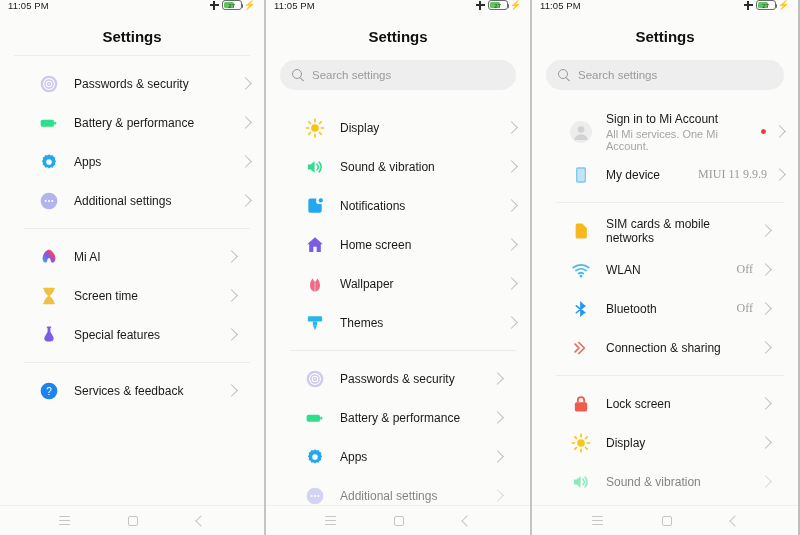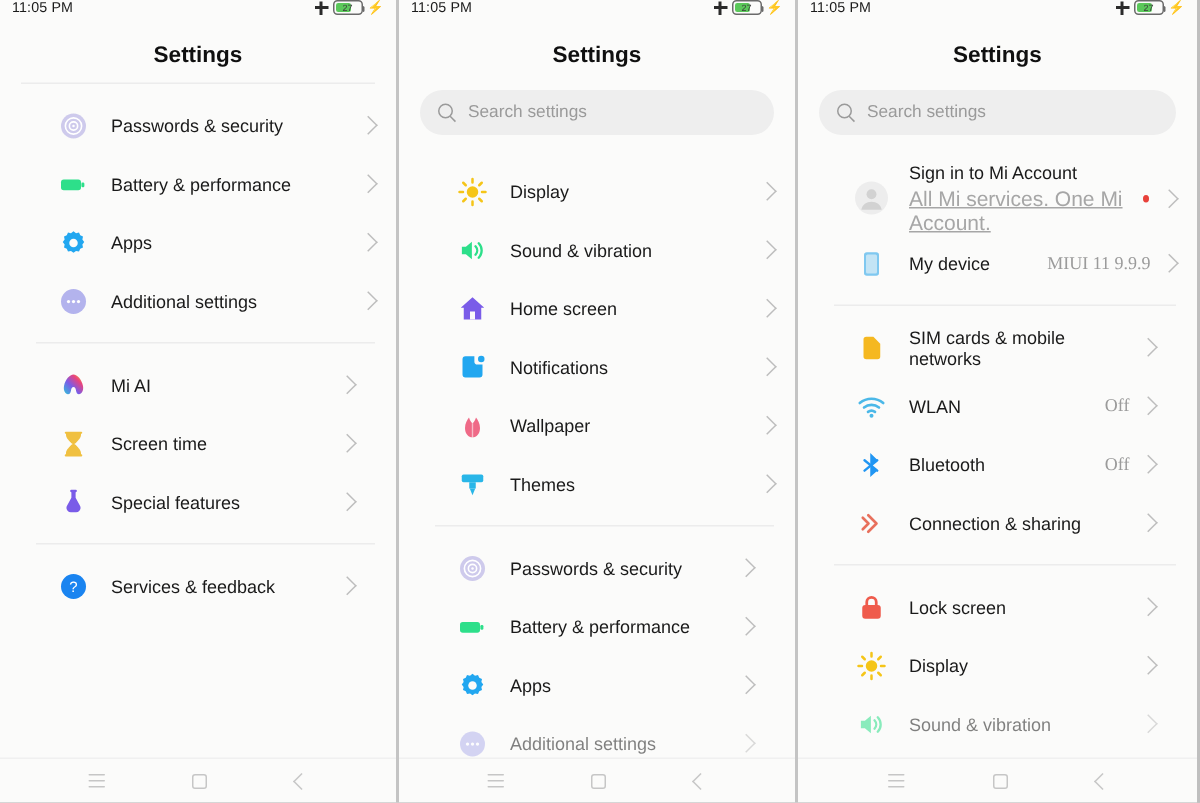--- a/index.html
+++ b/index.html
@@ -115,21 +115,21 @@
     flex: 0 0 22px;
     display: flex; align-items: center; justify-content: center;
     margin-right: 14px;
   }
   .row .lbl {
     flex: 1 1 auto;
     font-size: 12px;
     color: #1a1a1a;
   }
   .row .lbl .sub {
-    display: block; font-size: 14px; color: #a6a6a6; margin-top: 2px; text-decoration: underline;
+    display: block; font-size: 11px; color: #a6a6a6; margin-top: 2px;
   }
   .row .val { font-size: 12px; color: #9b9b9b; margin-right: 8px; font-family: Liberation Serif, serif; }
   .row .dot {
     width: 5px; height: 5px; border-radius: 50%;
     background: #e8413a; margin-right: 9px;
   }
   .chev {
     width: 9px; height: 9px;
     border-right: 1.4px solid #bdbdbd;
     border-top: 1.4px solid #bdbdbd;
@@ -324,35 +324,35 @@
                 <path d="M3.5 9h3.2L11.5 5v14L6.7 15H3.5z" fill="#2ddf8a"></path>
                 <path d="M14.4 8.6a5 5 0 010 6.8M17 6.2a8.4 8.4 0 010 11.6" stroke="#2ddf8a" stroke-width="1.9" fill="none" stroke-linecap="round"></path>
               </svg>
             </span>
             <span class="lbl">Sound &amp; vibration</span>
             <span class="chev"></span>
           </div>
           <div class="row">
             <span class="ico">
               <svg width="20" height="20" viewBox="0 0 24 24">
+                <path d="M4 5.4A2.4 2.4 0 016.4 3h7.1v4.3c0 1.3 1 2.3 2.3 2.3H20v8A2.4 2.4 0 0117.6 20H6.4A2.4 2.4 0 014 17.6z" fill="#22a7f0"></path>
+                <circle cx="19" cy="5.2" r="2.6" fill="#22a7f0"></circle>
+              </svg>
+            </span>
+            <span class="lbl">Notifications</span>
+            <span class="chev"></span>
+          </div>
+          <div class="row">
+            <span class="ico">
+              <svg width="20" height="20" viewBox="0 0 24 24">
                 <path d="M12 2.6L21.4 11H19v9.4H5V11H2.6z" fill="#7a5ce8"></path>
                 <rect x="10" y="14" width="4" height="6.4" fill="#fbfbfa"></rect>
               </svg>
             </span>
             <span class="lbl">Home screen</span>
-            <span class="chev"></span>
-          </div>
-          <div class="row">
-            <span class="ico">
-              <svg width="20" height="20" viewBox="0 0 24 24">
-                <path d="M4 5.4A2.4 2.4 0 016.4 3h7.1v4.3c0 1.3 1 2.3 2.3 2.3H20v8A2.4 2.4 0 0117.6 20H6.4A2.4 2.4 0 014 17.6z" fill="#22a7f0"></path>
-                <circle cx="19" cy="5.2" r="2.6" fill="#22a7f0"></circle>
-              </svg>
-            </span>
-            <span class="lbl">Notifications</span>
             <span class="chev"></span>
           </div>
           <div class="row">
             <span class="ico">
               <svg width="20" height="20" viewBox="0 0 24 24">
                 <path d="M12 21c-3.3 0-6-2.9-6-7.5 0-3.6 1.7-6.3 3.2-8.4.6 2 1.4 3.6 2.8 4.6 1.4-1 2.2-2.6 2.8-4.6C16.3 7.2 18 9.9 18 13.5 18 18.1 15.3 21 12 21z" fill="#ef6a87"></path>
                 <path d="M12 21V9.7" stroke="#fff" stroke-width="1.1" opacity=".55"></path>
               </svg>
             </span>
             <span class="lbl">Wallpaper</span>

